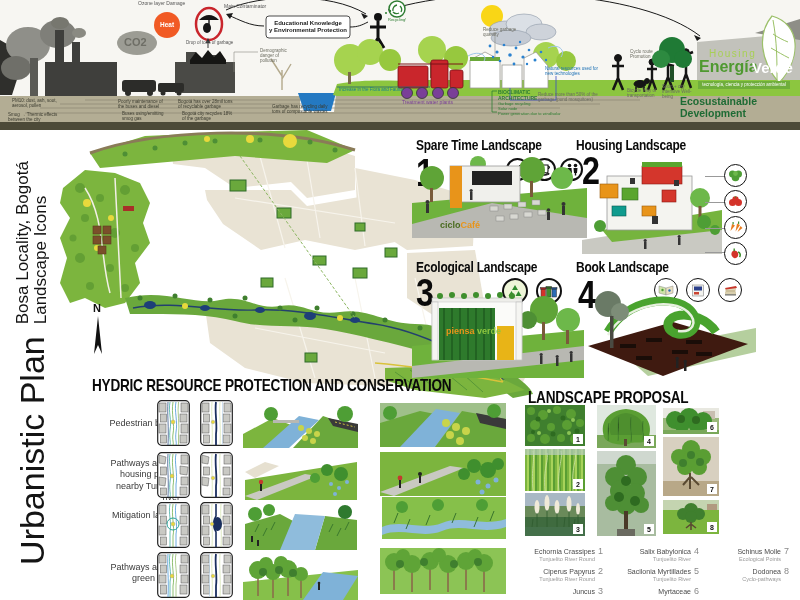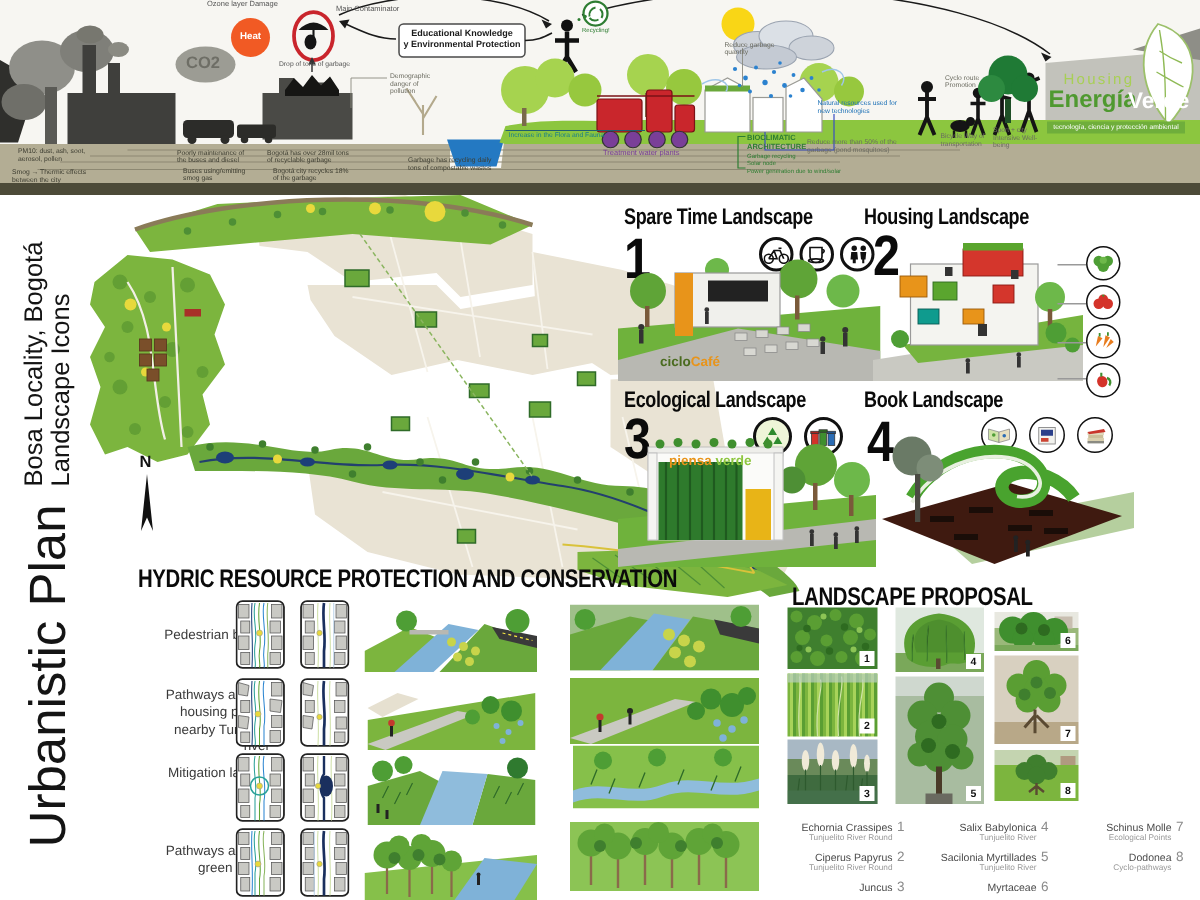--- a/index.html
+++ b/index.html
@@ -210,20 +210,21 @@
     <span class="gl" style="left:118px;top:99px;width:52px;">Poorly maintenance of the buses and diesel</span>
     <span class="gl" style="left:122px;top:111px;width:48px;">Buses using/emitting smog gas</span>
     <span class="gl" style="left:178px;top:99px;width:58px;">Bogotá has over 28mil tons of recyclable garbage</span>
     <span class="gl" style="left:182px;top:111px;width:54px;">Bogotá city recycles 18% of the garbage</span>
     <span class="gl" style="left:272px;top:104px;width:62px;">Garbage has recycling daily tons of compostable wastes</span>
 
     <span class="abs" style="left:709px;top:48px;font-size:10px;letter-spacing:1.5px;color:#a8cf56;">Housing</span>
     <span class="abs" style="left:699px;top:58px;font-size:16px;font-weight:bold;color:#4f9930;">Energía</span>
     <span class="abs" style="left:752px;top:59px;font-size:15px;font-weight:bold;color:#ffffff;">Verde</span>
     <span class="abs" style="left:698px;top:82px;width:92px;text-align:center;font-size:4.5px;color:#ffffff;">tecnología, ciencia y protección ambiental</span>
+    <span class="abs" style="left:680px;top:95px;font-size:10.5px;font-weight:bold;color:#1e6b34;">Ecosustainable Development</span>
   </div>
 
   <div id="vtitle-wrap">
     <div id="vtitle">
       <span class="vt-big">Urbanistic Plan</span>
       <span class="vt-small">
         <span>Bosa Locality, Bogotá</span><br>
         <span>Landscape Icons</span>
       </span>
     </div>
@@ -367,21 +368,21 @@
         <svg width="14" height="13" viewBox="0 0 14 13">
             <g fill="#111">
               <circle cx="4.5" cy="2.5" r="1.8"></circle>
               <path d="M2.5,5 L6.5,5 L7,10 L5.5,10 L5.5,12.5 L3.5,12.5 L3.5,10 L2,10 Z"></path>
               <circle cx="10.5" cy="2.5" r="1.8"></circle>
               <path d="M8.5,5 L12.5,5 L12,10 L11.2,10 L11.2,12.5 L9.8,12.5 L9.8,10 L9,10 Z"></path>
             </g>
           </svg>
       </div>
     </div>
-    <div class="abs" style="left:2px;top:32px;width:175px;height:90px;">
+    <div class="abs" style="left:2px;top:16px;width:175px;height:90px;">
       <svg width="175" height="90" viewBox="0 0 175 90">
         <polygon points="0,55 175,40 175,90 0,90" fill="#6fb23c"></polygon>
         <polygon points="0,76 80,55 175,70 175,90 0,90" fill="#b8b8b2"></polygon>
         <circle cx="20" cy="30" r="12" fill="#5fa437"></circle>
           <circle cx="120" cy="22" r="13" fill="#5fa437"></circle>
         <circle cx="150" cy="30" r="11" fill="#6db84a"></circle>
           <circle cx="66" cy="16" r="8" fill="#6db84a"></circle>
         <rect x="18" y="40" width="3" height="14" fill="#7a5a3a"></rect>
           <rect x="118" y="33" width="3" height="16" fill="#7a5a3a"></rect>
         <rect x="38" y="18" width="70" height="36" fill="#f0f0ec" stroke="#999" stroke-width="0.8"></rect>
@@ -546,21 +547,21 @@
         <rect x="104" y="18" width="6" height="58" fill="#f5f5f2" stroke="#bbb" stroke-width="0.6"></rect>
         <g fill="#333">
             <rect x="128" y="72" width="2.5" height="8"></rect>
             <circle cx="129.2" cy="70.5" r="1.6"></circle>
             <rect x="144" y="74" width="2.5" height="8"></rect>
             <circle cx="145.2" cy="72.5" r="1.6"></circle>
             <rect x="158" y="70" width="2.5" height="8"></rect>
             <circle cx="159.2" cy="68.5" r="1.6"></circle>
           </g>
       </svg>
-      <span class="caption" style="left:34px;top:18px;">
+      <span class="caption" style="left:34px;top:42px;">
         <span style="color:#e8941a;">piensa</span> <span style="color:#8dc63f;">verde</span>
       </span>
     </div>
 
     <div class="abs cond sec-title" style="left:166px;top:126px;">Book Landscape</div>
     <div class="abs big-num" style="left:168px;top:144px;">4</div>
     <div class="abs" style="left:244px;top:146px;display:flex;gap:8px;">
       <div class="icirc" style="width:24px;height:24px;border-width:1.5px;">
         <svg width="16" height="12" viewBox="0 0 16 12">
             <polygon points="1,2 8,4 8,11 1,9" fill="#cfe3a8" stroke="#888" stroke-width="0.5"></polygon>

